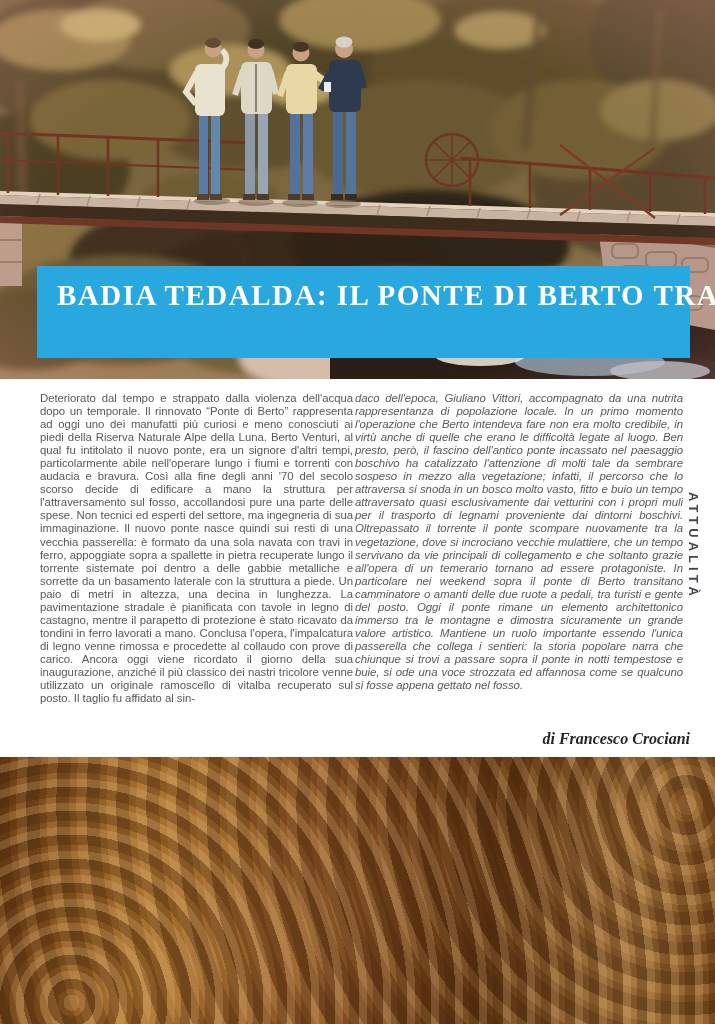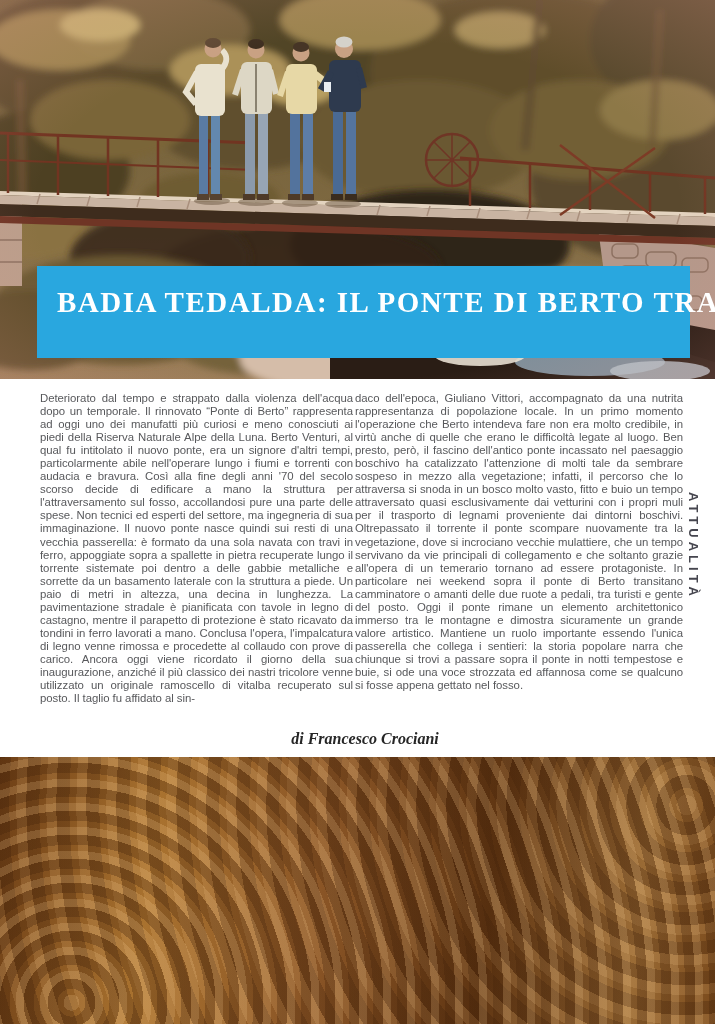--- a/index.html
+++ b/index.html
@@ -7,32 +7,32 @@
        font-family:"Liberation Sans",sans-serif;}
   .page{position:relative;width:715px;height:1024px;background:#fff;overflow:hidden;}
 
   
   .photo{position:absolute;left:0;top:0;width:715px;height:379px;margin:0;}
   .photo svg{display:block;width:715px;height:379px;}
 
   
   .banner{position:absolute;left:37px;top:266px;width:653px;height:92px;
           background:#29a7df;color:#ffffff;box-sizing:border-box;
-          padding:19px 0 0 20px;font-family:"Liberation Serif",serif;font-weight:bold;}
+          padding:12px 0 0 20px;font-family:"Liberation Serif",serif;font-weight:bold;}
   .banner-line{font-size:29px;line-height:35px;letter-spacing:1.5px;white-space:nowrap;}
 
   
   .article{position:absolute;left:40px;top:392px;width:651px;max-height:346px;
            overflow:hidden;display:flex;gap:2px;color:#57585b;}
   .article p{margin:0;font-size:11.4px;line-height:13.05px;text-align:justify;
              letter-spacing:-0.05px;hyphens:auto;-webkit-hyphens:auto;}
   .col-left{width:313px;}
-  .col-right{width:328px;}
-
-  .byline{position:absolute;left:40px;top:730px;width:650px;text-align:center;
+  .col-right{width:328px;font-style:italic;}
+
+  .byline{position:absolute;left:40px;top:730px;width:650px;text-align:right;
           font-family:"Liberation Serif",serif;font-style:italic;font-weight:bold;
           font-size:16px;color:#262626;}
 
   
   .vlabel{position:absolute;left:686px;top:492px;writing-mode:vertical-rl;
           text-orientation:mixed;font-size:13px;font-weight:bold;
           letter-spacing:4px;color:#45454e;}
 
   
   .ad{position:absolute;left:0;top:757px;width:715px;height:267px;

